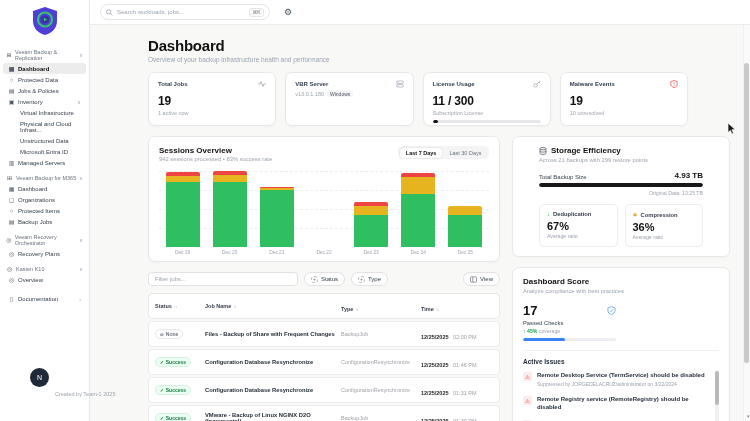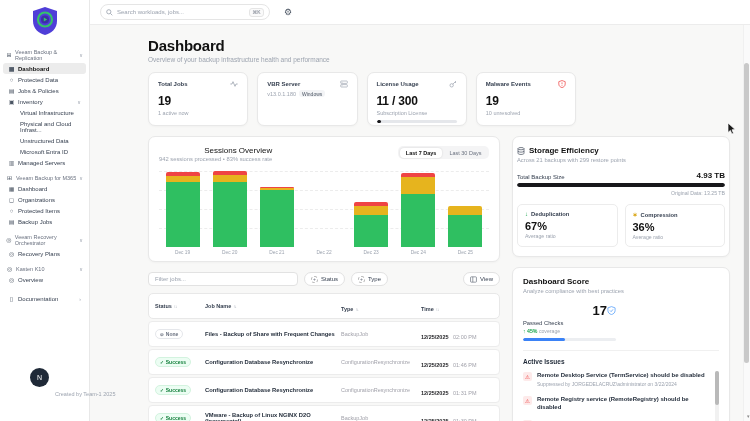--- a/index.html
+++ b/index.html
@@ -31,41 +31,41 @@
 
   
   .main { position:fixed; left:90px; top:25px; width:660px; height:396px; background:#f8f8f7; overflow:hidden; }
   .content { padding:12px 20px 0 58px; }
   .page-title { font-size:15px; font-weight:bold; letter-spacing:-0.2px; }
   .page-sub { font-size:6.5px; color:#9ca3af; margin-top:2px; }
 
   .card { background:#fff; border:1px solid #e8e8e8; border-radius:7px; box-shadow:0 1px 2px rgba(0,0,0,.03); }
 
   
-  .stats { display:grid; grid-template-columns:repeat(4,1fr); gap:9px; width:428px; margin-top:9px;border-radius:14px; }
+  .stats { display:grid; grid-template-columns:repeat(4,1fr); gap:9px; width:540px; margin-top:9px;border-radius:14px; }
   .stat { padding:7px 9px; height:54px; }
   .stat-top { display:flex; justify-content:space-between; align-items:center; }
   .stat-label { font-size:6px; font-weight:bold; color:#374151; }
   .stat-icon { color:#9ca3af; }
   .stat-icon.red { color:#ef4444; }
   .stat-value { font-size:12px; font-weight:bold; margin-top:6px; letter-spacing:-0.2px; }
   .stat-sub { font-size:5.5px; color:#9ca3af; margin-top:2px; display:flex; align-items:center; gap:3px; }
   .mini-badge { background:#f3f4f6; border-radius:3px; padding:0.5px 3px; font-size:5px; color:#4b5563; }
   .track { height:2.5px; background:#e5e7eb; border-radius:2px; margin-top:4px; overflow:hidden; }
   .fill-dark { height:100%; background:#18181b; border-radius:2px; }
 
   
   .cols { display:flex; gap:12px; margin-top:10px; align-items:flex-start; }
   .col-left { width:352px; flex:none; }
   .col-right { width:218px; flex:none; }
 
   
   .sessions { padding:9px 10px 6px; }
   .sess-head { display:flex; justify-content:space-between; align-items:flex-start; }
-  .sess-title { font-size:8px; font-weight:normal;text-align:right; }
+  .sess-title { font-size:8px; font-weight:bold; }
   .sess-sub { font-size:5.8px; color:#9ca3af; margin-top:1px; }
   .seg-group { display:flex; background:#f4f4f5; border-radius:5px; padding:1.5px; gap:1px; }
   .seg-btn { font-size:5.5px; color:#6b7280; padding:2px 6px; border-radius:4px; border:none; background:transparent; font-family:inherit; }
   .seg-btn.on { background:#fff; color:#111; font-weight:bold; box-shadow:0 0 2px rgba(0,0,0,.15); }
   .chart { position:relative; height:76px; margin-top:9px; }
   .gridline { position:absolute; left:0; right:0; border-top:1px dashed #ececec; }
   .bars { position:absolute; inset:0; display:flex; }
   .bar-col { flex:1; display:flex; flex-direction:column; justify-content:flex-end; align-items:center; }
   .bar-inner { width:34px; height:100%; display:flex; flex-direction:column; justify-content:flex-end; }
   .bar-inner .seg:first-child { border-radius:2px 2px 0 0; }
@@ -92,39 +92,39 @@
   .badge { display:inline-flex; align-items:center; gap:2px; border-radius:999px; padding:1px 4px; font-size:5px; font-weight:bold; }
   .badge .badge-icon { font-size:4.5px; }
   .badge-none { background:#fff; border:1px solid #e5e7eb; color:#6b7280; }
   .badge-success { background:#ecfdf3; border:1px solid #d3f3df; color:#15803d; }
   .job-name { font-size:5.8px; font-weight:bold; color:#1f2937; }
   .job-type { font-size:5.5px; color:#a1a1aa; }
   .job-date { font-size:5.5px; font-weight:bold; color:#27272a; }
   .job-time { font-size:5.5px; color:#a1a1aa; }
 
   
-  .storage { padding:9px 4px; }
+  .storage { padding:9px 26px; }
   .panel-title { font-size:8px; font-weight:bold; display:flex; align-items:center; gap:4px; }
   .panel-sub { font-size:5.8px; color:#9ca3af; margin-top:2px; }
   .size-row { display:flex; justify-content:space-between; align-items:flex-end; margin-top:8px; }
   .size-label { font-size:6px; color:#374151; }
   .size-value { font-size:8px; font-weight:bold; }
   .orig-data { text-align:right; font-size:5.2px; color:#9ca3af; margin-top:3px; }
   .ratio-grid { display:grid; grid-template-columns:1fr 1fr; gap:7px; margin-top:8px; }
   .ratio-card { border:1px solid #ececec; border-radius:5px; padding:6px 7px; }
   .ratio-head { display:flex; align-items:center; gap:3px; font-size:5.8px; font-weight:bold; color:#374151; }
   .ratio-val { font-size:11px; font-weight:bold; margin-top:3px; }
   .ratio-sub { font-size:5.2px; color:#9ca3af; margin-top:1px; }
   .ico-green { color:#16a34a; font-size:6px; }
   .ico-amber { color:#d9a514; font-size:6px; }
 
   
   .security { padding:9px 10px; margin-top:10px; height:200px; position:relative; }
   .sec-grid { display:grid; grid-template-columns:1fr 1fr; gap:10px; margin-top:9px; }
-  .sec-num-row { display:flex; justify-content:flex-end; align-items:center; }
+  .sec-num-row { display:flex; justify-content:space-between; align-items:center; }
   .sec-num { font-size:13px; font-weight:bold; }
   .sec-label { font-size:5.8px; color:#374151; margin-top:2px; }
   .sec-delta { font-size:5.2px; color:#9ca3af; margin-top:2px; }
   .sec-delta .pct-g { color:#16a34a; font-weight:bold; }
   .sec-delta .pct-o { color:#ea580c; font-weight:bold; }
   .sec-track { height:3px; background:#eceef1; border-radius:2px; margin-top:4px; overflow:hidden; }
   .fill-blue { height:100%; background:#3b82f6; border-radius:2px; }
   .fill-orange { height:100%; background:#f97316; border-radius:2px; }
   .sec-divider { border-top:1px solid #f0f0f0; margin:9px 0 7px; }
   .issues-title { font-size:6.5px; font-weight:bold; color:#1f2937; }

